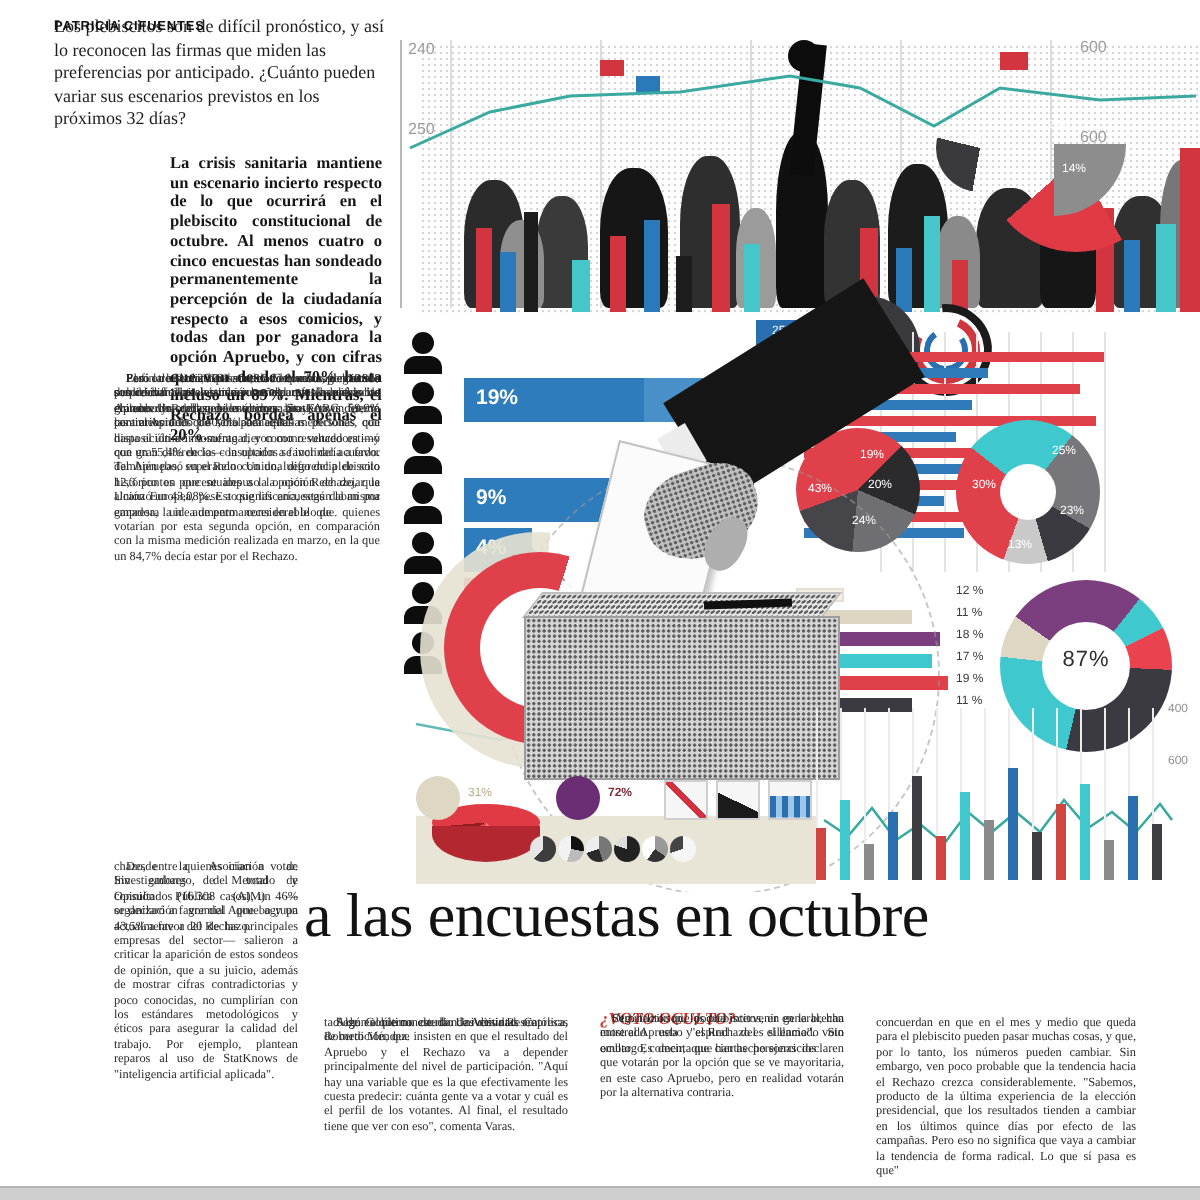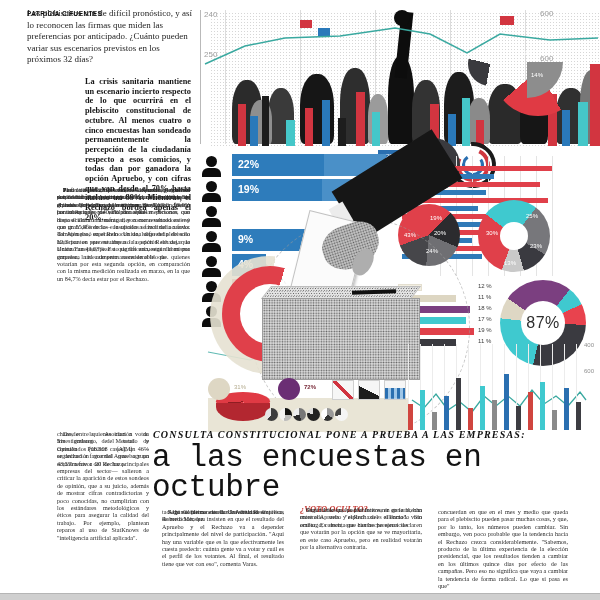--- a/index.html
+++ b/index.html
@@ -15,21 +15,21 @@
   .body p{position:static;margin:0 0 2px 0;text-indent:6px;}
   .kicker{font-size:10px;font-weight:bold;font-style:italic;letter-spacing:1.2px;color:#0f0f0f;}
   .headline{font-size:31px;line-height:30px;color:#131313;letter-spacing:-.3px;}
   .colhead{position:static;font-size:8.5px;font-weight:bold;font-style:italic;color:#c53a34;
            margin:0 0 2px 0;display:block;text-indent:0;}
   .sans{font-family:"Liberation Sans",sans-serif;}
   .axis-tick{font-family:"Liberation Sans",sans-serif;font-size:8px;color:#9c9c9c;}
   .tinylab{font-family:"Liberation Sans",sans-serif;font-size:6px;color:#fff;}
   .graylab{font-family:"Liberation Sans",sans-serif;font-size:6px;color:#8f8f8f;}
   
-  #info{left:150px;top:8px;width:450px;height:428px;overflow:hidden;}
+  #info{left:150px;top:18px;width:450px;height:428px;overflow:hidden;}
   .gridv{width:1px;background:#dcdcdc;}
   .speckle{background-image:radial-gradient(#b5b5b5 .7px,transparent .8px);background-size:3px 3px;opacity:.55;}
   .blob{border-radius:45% 45% 12% 12%;}
   .abar{height:22px;}
   .abar span{position:absolute;left:6px;top:4px;font-family:"Liberation Sans",sans-serif;
              font-weight:bold;font-size:10.5px;color:#fff;}
   .ring{border-radius:50%;}
   .ring:after{content:"";position:absolute;left:22px;top:22px;right:22px;bottom:22px;border-radius:50%;background:#fff;}
   .ring2:after{left:18px;top:18px;right:18px;bottom:18px;}
   .donut-hole{border-radius:50%;background:#fff;}
@@ -194,42 +194,39 @@
         <span class="lab">19 %</span>
       </div>
       <div class="legend-row" style="left:0;top:55px;width:150px;">
         <div style="left:0;top:0;width:58px;height:7px;background:#3a3a40;"></div>
         <span class="lab">11 %</span>
       </div>
     </div>
 
     <div style="left:350px;top:272px;width:86px;height:86px;border-radius:50%;background:conic-gradient(from 215deg,#3fc9cf 0 17%,#ded7c4 17% 25%,#7b3f80 25% 51%,#3fc9cf 51% 58%,#e8434e 58% 66%,#3a3a40 66% 94%,#3fc9cf 94% 100%);"></div>
     <div class="donut-hole" style="left:371px;top:293px;width:44px;height:44px;"></div>
-    <div class="sans" style="left:371px;top:306px;width:44px;text-align:center;font-size:16px;color:#2e2e2e;letter-spacing:.5px;">87%</div>
+    <div class="sans" style="left:371px;top:306px;width:44px;text-align:center;font-size:11px;color:#2e2e2e;letter-spacing:.5px;">87%</div>
     <div class="graylab" style="left:434px;top:334px;">400</div>
     <div class="graylab" style="left:434px;top:360px;">600</div>
 
     <div id="persons" style="left:0;top:0;width:450px;height:428px;">
         <div style="position: absolute; left: 56px; top: 148px; width: 11px; height: 11px; border-radius: 50%; background: rgb(13, 13, 13);"></div>
         <div style="position: absolute; left: 52px; top: 160px; width: 19px; height: 9px; border-radius: 6px 6px 0px 0px; background: rgb(13, 13, 13);"></div>
         <div style="position: absolute; left: 56px; top: 173px; width: 11px; height: 11px; border-radius: 50%; background: rgb(13, 13, 13);"></div>
         <div style="position: absolute; left: 52px; top: 185px; width: 19px; height: 9px; border-radius: 6px 6px 0px 0px; background: rgb(13, 13, 13);"></div>
         <div style="position: absolute; left: 56px; top: 198px; width: 11px; height: 11px; border-radius: 50%; background: rgb(13, 13, 13);"></div>
         <div style="position: absolute; left: 52px; top: 210px; width: 19px; height: 9px; border-radius: 6px 6px 0px 0px; background: rgb(13, 13, 13);"></div>
         <div style="position: absolute; left: 56px; top: 223px; width: 11px; height: 11px; border-radius: 50%; background: rgb(13, 13, 13);"></div>
         <div style="position: absolute; left: 52px; top: 235px; width: 19px; height: 9px; border-radius: 6px 6px 0px 0px; background: rgb(13, 13, 13);"></div>
         <div style="position: absolute; left: 56px; top: 248px; width: 11px; height: 11px; border-radius: 50%; background: rgb(13, 13, 13);"></div>
         <div style="position: absolute; left: 52px; top: 260px; width: 19px; height: 9px; border-radius: 6px 6px 0px 0px; background: rgb(13, 13, 13);"></div>
         <div style="position: absolute; left: 56px; top: 273px; width: 11px; height: 11px; border-radius: 50%; background: rgb(13, 13, 13);"></div>
         <div style="position: absolute; left: 52px; top: 285px; width: 19px; height: 9px; border-radius: 6px 6px 0px 0px; background: rgb(13, 13, 13);"></div>
         <div style="position: absolute; left: 56px; top: 298px; width: 11px; height: 11px; border-radius: 50%; background: rgb(13, 13, 13);"></div>
         <div style="position: absolute; left: 52px; top: 310px; width: 19px; height: 9px; border-radius: 6px 6px 0px 0px; background: rgb(13, 13, 13);"></div>
-      </div>
-    <div class="abar" style="left:82px;top:146px;width:154px;background:linear-gradient(90deg,#2e7cbb 60%,#4a90c8 60%);">
-        <span>22%</span>
       </div>
     <div class="abar" style="left:82px;top:171px;width:150px;background:linear-gradient(90deg,#2e7cbb 60%,#4a90c8 60%);">
         <span>19%</span>
       </div>
     <div class="abar" style="left:82px;top:221px;width:142px;background:linear-gradient(90deg,#2e7cbb 60%,#4a90c8 60%);">
         <span>9%</span>
       </div>
     <div class="abar" style="left:82px;top:246px;width:34px;background:#2e7cbb;">
         <span>4%</span>
       </div>
@@ -287,23 +284,22 @@
         <div style="position: absolute; left: 96px; bottom: 0px; width: 5px; height: 56px; background: rgb(42, 111, 176);"></div>
         <div style="position: absolute; left: 108px; bottom: 0px; width: 5px; height: 24px; background: rgb(61, 61, 66);"></div>
         <div style="position: absolute; left: 120px; bottom: 0px; width: 5px; height: 38px; background: rgb(208, 69, 63);"></div>
         <div style="position: absolute; left: 132px; bottom: 0px; width: 5px; height: 48px; background: rgb(63, 201, 207);"></div>
         <div style="position: absolute; left: 144px; bottom: 0px; width: 5px; height: 20px; background: rgb(138, 138, 138);"></div>
         <div style="position: absolute; left: 156px; bottom: 0px; width: 5px; height: 42px; background: rgb(42, 111, 176);"></div>
         <div style="position: absolute; left: 168px; bottom: 0px; width: 5px; height: 28px; background: rgb(61, 61, 66);"></div>
       </div>
   </div>
 
-  <div class="txt kicker" style="left:153px;top:429px;width:440px;">CONSULTA CONSTITUCIONAL PONE A PRUEBA A LAS EMPRESAS:</div>
   <div class="txt headline" style="left:152px;top:443px;width:445px;">
-    <div style="position:static;font-family:Liberation Mono, monospace;">a las encuestas en octubre</div>
+    <div style="position:static;">a las encuestas en octubre</div>
   </div>
 
   <div class="txt body" style="left:162px;top:508px;width:122px;height:89px;">
     <p style="text-indent:0;">tad de Gobierno de la Universidad Católica, Roberto Méndez.</p>
     <p>Algo en que concuerdan las distintas empresas de medición, que insisten en que el resultado del Apruebo y el Rechazo va a depender principalmente del nivel de participación. "Aquí hay una variable que es la que efectivamente les cuesta predecir: cuánta gente va a votar y cuál es el perfil de los votantes. Al final, el resultado tiene que ver con eso", comenta Varas.</p>
     <p>Según el último estudio de Activa Rese-</p>
   </div>
   <div class="txt body" style="left:300px;top:506px;width:122px;height:91px;">
     <span class="colhead">¿VOTO OCULTO?</span>
     <p>Otro factor que podría intervenir en la brecha entre el Apruebo y el Rechazo es el llamado voto oculto. Es decir, que ciertas personas declaren que votarán por la opción que se ve mayoritaria, en este caso Apruebo, pero en realidad votarán por la alternativa contraria.</p>

